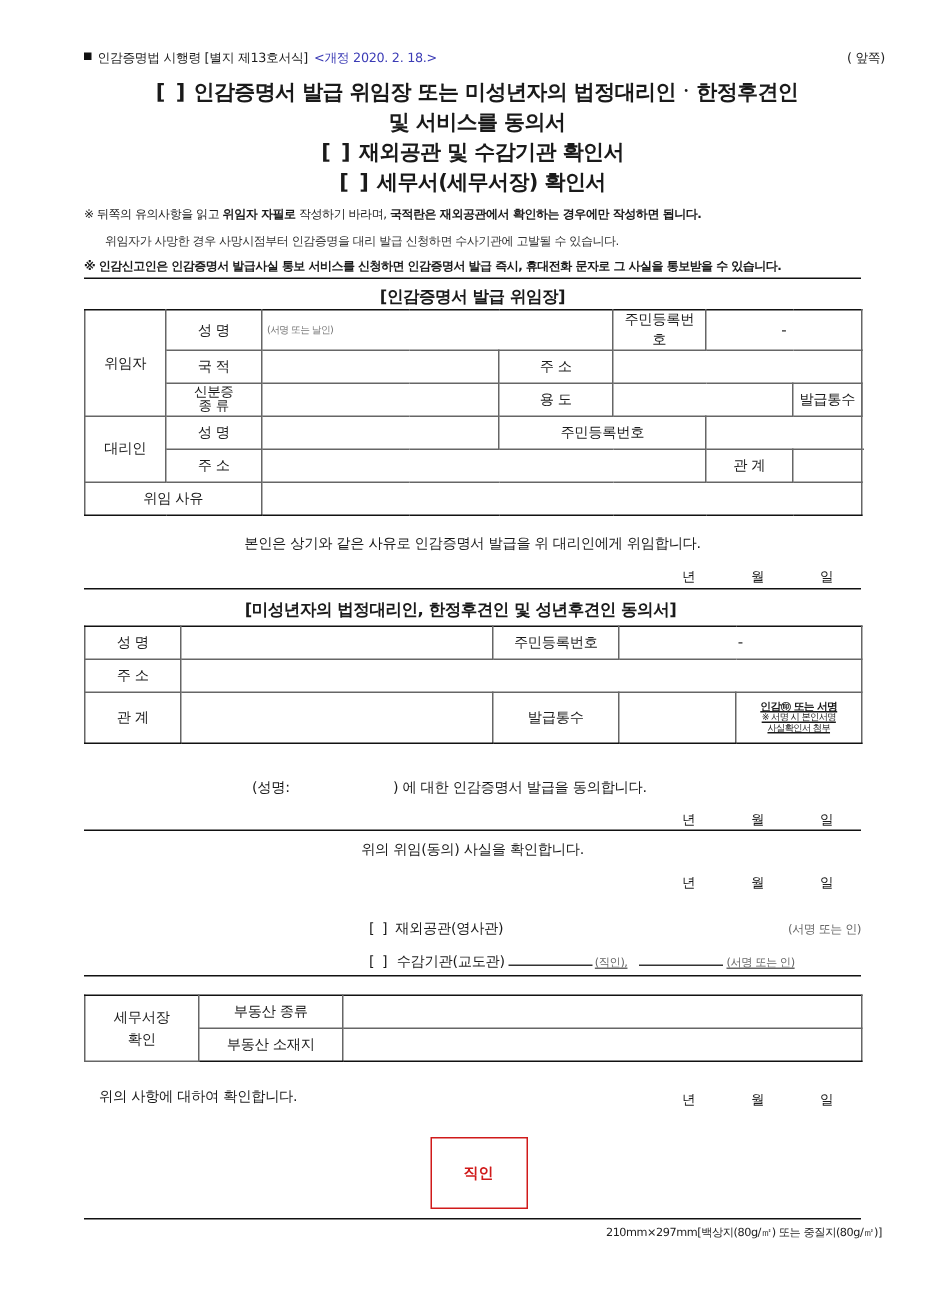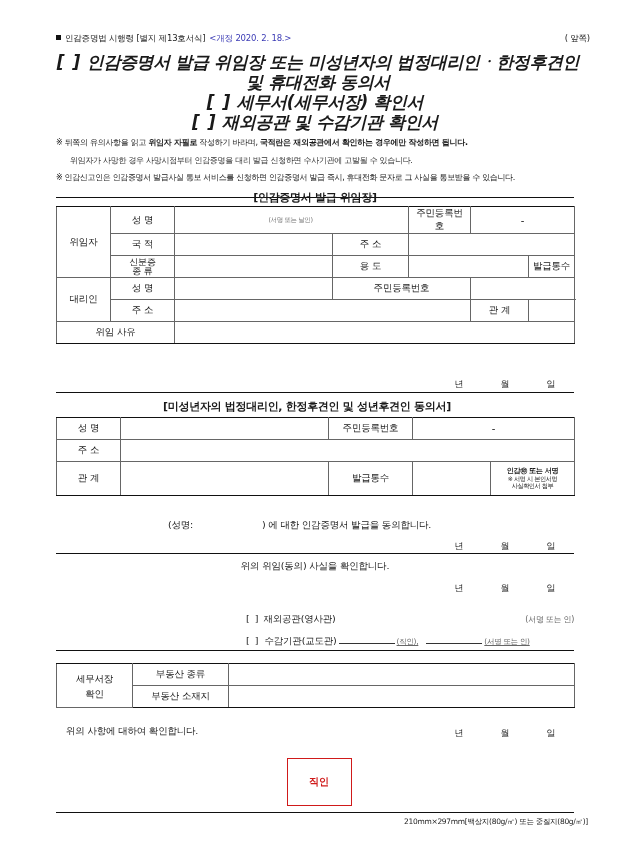--- a/index.html
+++ b/index.html
@@ -43,25 +43,24 @@
   .doc-head-right { font-size: 8.5px; color: #222; margin-left: 28px; }
 
   
   .title-block {
     position: absolute;
     top: 52px; left: 0; right: 0;
     text-align: center;
   }
   .title-line {
     font-weight: bold;
-    font-size: 17px;
+    font-size: 14px;
     letter-spacing: -0.4px;
     line-height: 20px;
     white-space: nowrap;
-    font-style: italic;
   }
   .title-line.l1 { padding-left: 6px; }
   .title-line.l2 { padding-left: 6px; }
   .title-line.l3 { padding-left: 0px; }
   .title-line.l4 { padding-left: 0px; }
   .chk { font-weight: bold; letter-spacing: 1px; }
 
   
   .notice1 {
     position: absolute;
@@ -77,24 +76,24 @@
     top: 155px; left: 70px; right: 40px;
     font-size: 8px;
     letter-spacing: -0.3px;
     color: #333;
     white-space: nowrap;
   }
   .notice3 {
     position: absolute;
     top: 172px; left: 56px; right: 40px;
     font-size: 8px;
-    font-weight: normal;
+    font-weight: bold;
     letter-spacing: -0.35px;
     white-space: nowrap;
-    padding-bottom: 14px;
+    padding-bottom: 2px;
     border-bottom: 1.2px solid #111;
     width: 518px;
   }
 
   
   .sec-title {
     text-align: center;
     font-size: 11px;
     font-weight: bold;
     letter-spacing: -0.3px;
@@ -132,33 +131,34 @@
 
   .tbl3 { position: absolute; top: 663px; left: 56px; }
   .tbl3 tr:first-child td { border-top: 1.3px solid #111; }
   .tbl3 tr:last-child td { border-bottom: 1.3px solid #111; margin-left: 28px; }
   .tbl3 td { height: 26px; }
 
   .hint-sign {
     font-size: 6.5px;
     color: #777;
     letter-spacing: -0.4px;
-    text-align: center;
+    text-align: left;
     display: block;
     padding-right: 2px;
   }
   .dash { font-size: 10px; }
 
   .stampnote {
     font-size: 6.2px;
     line-height: 7.5px;
     letter-spacing: -0.45px;
     text-align: center;
     padding: 1px 0;
     font-weight: bold;
+    text-decoration: underline;
   }
   .stampnote .l1 { font-size: 7.2px; }
   .stampnote .l2, .stampnote .l3 { font-weight: normal; font-size: 6.2px; }
 
   
   .stmt {
     position: absolute;
     font-size: 9.5px;
     letter-spacing: -0.2px;
     white-space: nowrap;
@@ -267,29 +267,29 @@
     </div>
     <div class="doc-head-right">( 앞쪽)</div>
   </div>
 
   <div class="title-block">
     <div class="title-line l1">
       <span class="chk">[  ]</span>
       <span>인감증명서 발급 위임장 또는 미성년자의 법정대리인ㆍ한정후견인</span>
     </div>
     <div class="title-line l2">
-      <span>및 휴대전화 동의서</span>
+      <span>및 서비스를 동의서</span>
+    </div>
+    <div class="title-line l3">
+      <span class="chk">[ ]</span>
+      <span>재외공관 및 수감기관 확인서</span>
     </div>
     <div class="title-line l4">
       <span class="chk">[ ]</span>
       <span>세무서(세무서장) 확인서</span>
-    </div>
-    <div class="title-line l3">
-      <span class="chk">[ ]</span>
-      <span>재외공관 및 수감기관 확인서</span>
     </div>
   </div>
 
   <div class="notice1">
     <span>※</span>
     <span>뒤쪽의 유의사항을 읽고 </span><b>위임자 자필로</b><span> 작성하기 바라며, </span><b>국적란은 재외공관에서 확인하는 경우에만 작성하면 됩니다.</b>
   </div>
   <div class="notice2">위임자가 사망한 경우 사망시점부터 인감증명을 대리 발급 신청하면 수사기관에 고발될 수 있습니다.</div>
   <div class="notice3">※ 인감신고인은 인감증명서 발급사실 통보 서비스를 신청하면 인감증명서 발급 즉시, 휴대전화 문자로 그 사실을 통보받을 수 있습니다.</div>
 
@@ -348,20 +348,21 @@
         <td class="lbl">관   계</td>
         <td colspan="2" class="blank"></td>
       </tr>
       <tr>
         <td colspan="2" class="lbl-tight">위임 사유</td>
         <td colspan="6" class="blank"></td>
       </tr>
     </tbody>
   </table>
 
+  <div class="stmt stmt-center" style="top:356px;">본인은 상기와 같은 사유로 인감증명서 발급을 위 대리인에게 위임합니다.</div>
   <div class="dateline" style="top:378px;">
     <span>년</span>
     <span>월</span>
     <span>일</span>
   </div>
   <div class="rule" style="top:392px;"></div>
 
   <div class="sec-title" id="sec2-title">[미성년자의 법정대리인, 한정후견인 및 성년후견인 동의서]</div>
 
   <table class="form tbl2">

